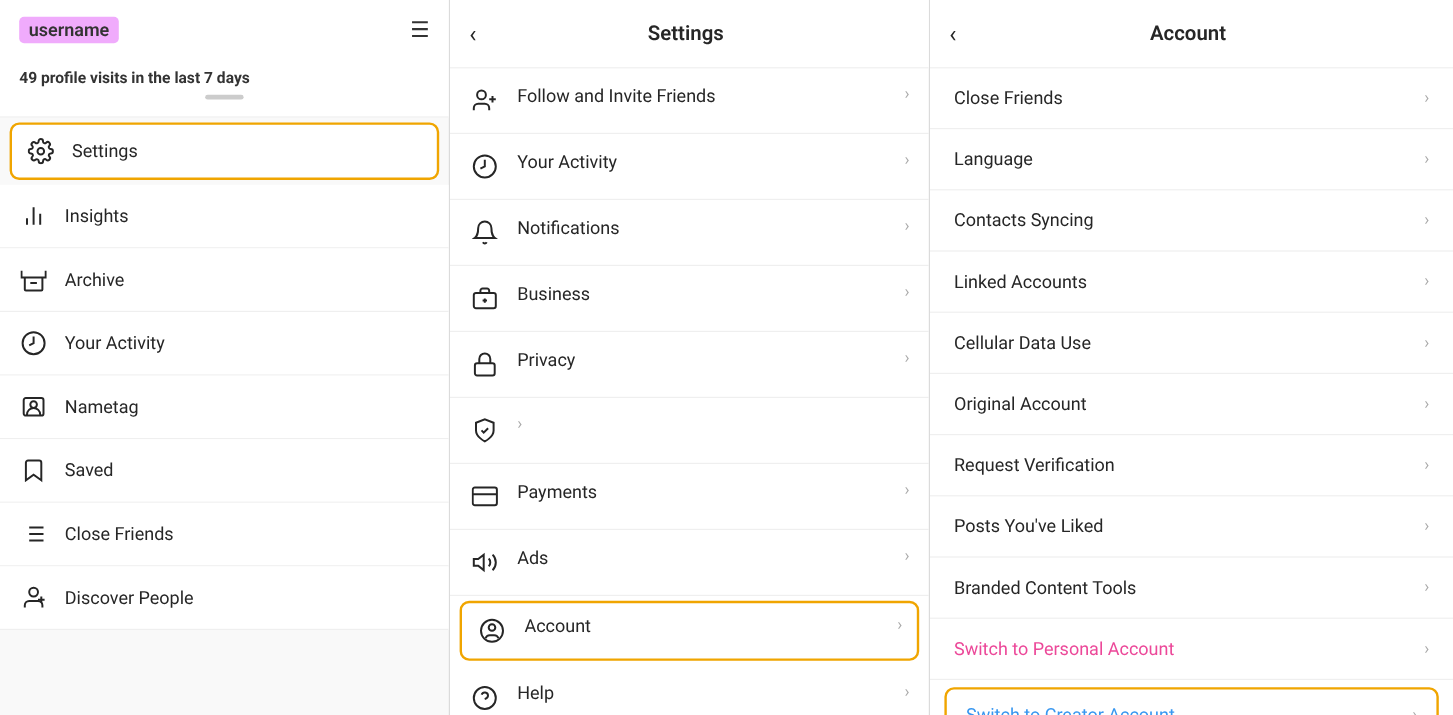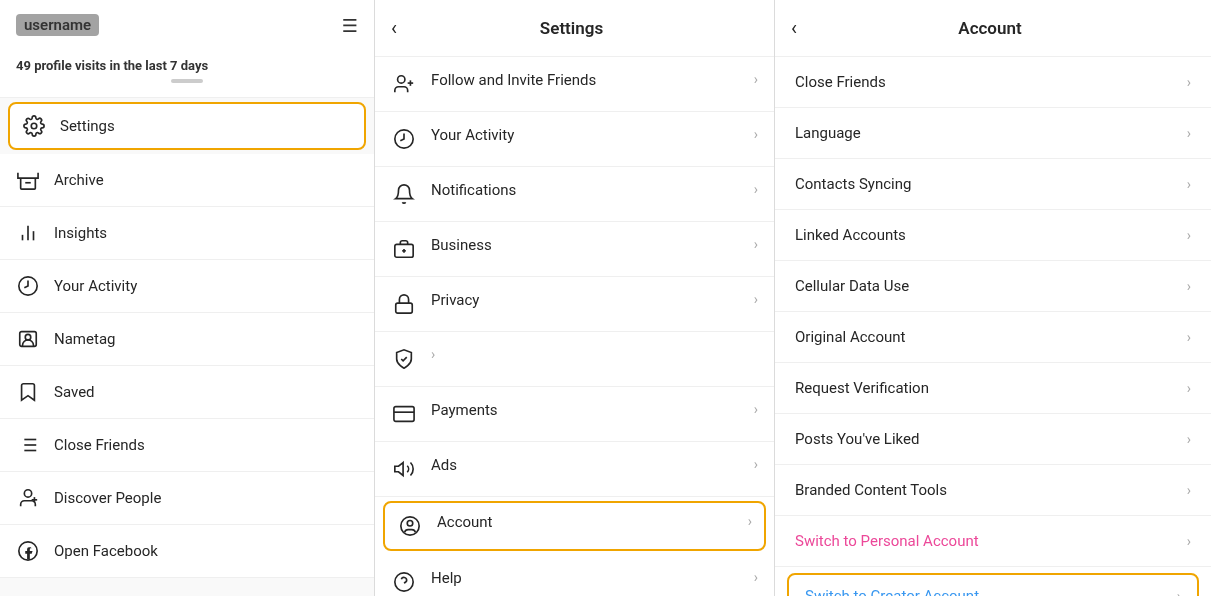--- a/index.html
+++ b/index.html
@@ -31,21 +31,21 @@
     .profile-row {
       display: flex;
       align-items: center;
       justify-content: space-between;
     }
 
     .profile-name {
       font-size: 15px;
       font-weight: 600;
       color: #333;
-      background: #a3a3a3;
+      background: #f0abfc;
       border-radius: 4px;
       padding: 2px 8px;
     }
 
     .hamburger-icon {
       font-size: 18px;
       color: #333;
       cursor: pointer;
     }
 
@@ -264,37 +264,37 @@
           <circle cx="12" cy="12" r="3"></circle>
           <path d="M19.4 15a1.65 1.65 0 0 0 .33 1.82l.06.06a2 2 0 0 1-2.83 2.83l-.06-.06a1.65 1.65 0 0 0-1.82-.33 1.65 1.65 0 0 0-1 1.51V21a2 2 0 0 1-4 0v-.09A1.65 1.65 0 0 0 9 19.4a1.65 1.65 0 0 0-1.82.33l-.06.06a2 2 0 0 1-2.83-2.83l.06-.06A1.65 1.65 0 0 0 4.68 15a1.65 1.65 0 0 0-1.51-1H3a2 2 0 0 1 0-4h.09A1.65 1.65 0 0 0 4.6 9a1.65 1.65 0 0 0-.33-1.82l-.06-.06a2 2 0 0 1 2.83-2.83l.06.06A1.65 1.65 0 0 0 9 4.68a1.65 1.65 0 0 0 1-1.51V3a2 2 0 0 1 4 0v.09a1.65 1.65 0 0 0 1 1.51 1.65 1.65 0 0 0 1.82-.33l.06-.06a2 2 0 0 1 2.83 2.83l-.06.06A1.65 1.65 0 0 0 19.4 9a1.65 1.65 0 0 0 1.51 1H21a2 2 0 0 1 0 4h-.09a1.65 1.65 0 0 0-1.51 1z"></path>
         </svg>
       </div>
       <span class="menu-label">Settings</span>
     </div>
 
     <div class="left-menu-item">
       <div class="menu-icon">
         <svg width="22" height="22" viewBox="0 0 24 24" fill="none" stroke="#262626" stroke-width="1.8">
+          <line x1="18" y1="20" x2="18" y2="10"></line>
+          <line x1="12" y1="20" x2="12" y2="4"></line>
+          <line x1="6" y1="20" x2="6" y2="14"></line>
+        </svg>
+      </div>
+      <span class="menu-label">Insights</span>
+    </div>
+
+    <div class="left-menu-item">
+      <div class="menu-icon">
+        <svg width="22" height="22" viewBox="0 0 24 24" fill="none" stroke="#262626" stroke-width="1.8">
           <polyline points="1 4 1 10 23 10 23 4"></polyline>
           <path d="M20 10v11a1 1 0 0 1-1 1H5a1 1 0 0 1-1-1V10"></path>
           <line x1="9" y1="15" x2="15" y2="15"></line>
         </svg>
       </div>
       <span class="menu-label">Archive</span>
-    </div>
-
-    <div class="left-menu-item">
-      <div class="menu-icon">
-        <svg width="22" height="22" viewBox="0 0 24 24" fill="none" stroke="#262626" stroke-width="1.8">
-          <line x1="18" y1="20" x2="18" y2="10"></line>
-          <line x1="12" y1="20" x2="12" y2="4"></line>
-          <line x1="6" y1="20" x2="6" y2="14"></line>
-        </svg>
-      </div>
-      <span class="menu-label">Insights</span>
     </div>
 
     <div class="left-menu-item">
       <div class="menu-icon">
         <svg width="22" height="22" viewBox="0 0 24 24" fill="none" stroke="#262626" stroke-width="1.8">
           <circle cx="12" cy="12" r="10"></circle>
           <polyline points="12 6 12 12 8 14"></polyline>
         </svg>
       </div>
       <span class="menu-label">Your Activity</span>
@@ -339,29 +339,20 @@
         <svg width="22" height="22" viewBox="0 0 24 24" fill="none" stroke="#262626" stroke-width="1.8">
           <path d="M20 21v-2a4 4 0 0 0-4-4H8a4 4 0 0 0-4 4v2"></path>
           <circle cx="12" cy="7" r="4"></circle>
           <line x1="19" y1="11" x2="19" y2="17"></line>
           <line x1="16" y1="14" x2="22" y2="14"></line>
         </svg>
       </div>
       <span class="menu-label">Discover People</span>
     </div>
 
-    <div class="left-menu-item">
-      <div class="menu-icon">
-        <svg width="22" height="22" viewBox="0 0 24 24" fill="none" stroke="#262626" stroke-width="1.8">
-          <circle cx="12" cy="12" r="10"></circle>
-          <path d="M15 8h-2a2 2 0 0 0-2 2v2H9v3h2v6h3v-6h2l1-3h-3v-2a1 1 0 0 1 1-1h1z" fill="#262626" stroke="none"></path>
-        </svg>
-      </div>
-      <span class="menu-label">Open Facebook</span>
-    </div>
 
   </div>
 </div>
 
 <div class="middle-panel">
   <div class="panel-header">
     <div class="back-btn">‹</div>
     <div class="panel-title">Settings</div>
   </div>
 

